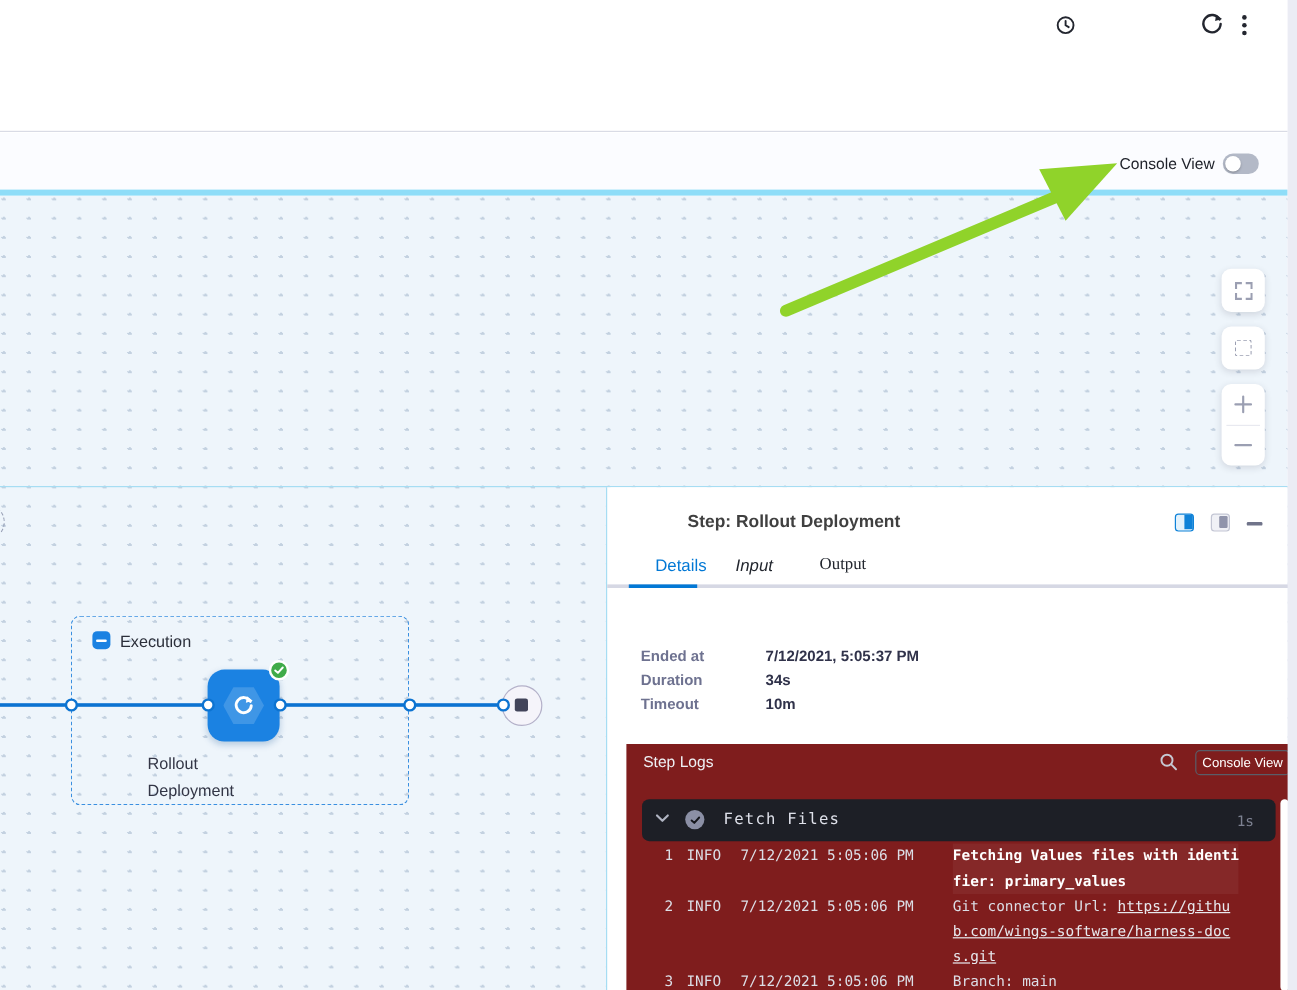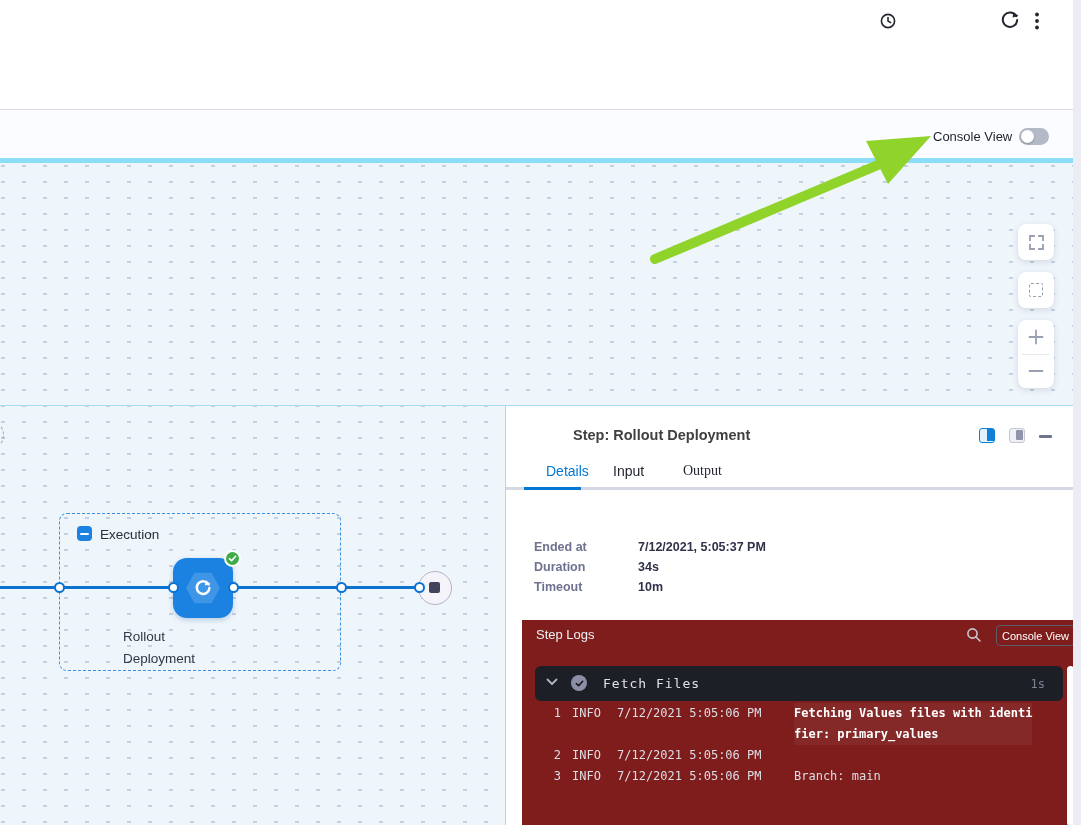--- a/index.html
+++ b/index.html
@@ -200,21 +200,21 @@
     <div class="abs panel-title">Step: Rollout Deployment</div>
     <div class="abs view-icon1">
         <span class="fill"></span>
       </div>
     <div class="abs view-icon2">
         <span class="fill"></span>
       </div>
     <div class="abs minimize"></div>
 
     <div class="abs tab active" style="left:40px;">Details</div>
-    <div class="abs tab" style="left:107px;">Input</div>
+    <div class="abs tab" style="left:107px;font-style:italic;">Input</div>
     <div class="abs tab" style="left:177px;font-family:Liberation Serif, serif;">Output</div>
     <div class="abs tabs-underline"></div>
     <div class="abs tab-indicator"></div>
 
     <div class="abs field-row" style="top:134px;">
       <span class="flabel">Ended at</span>
         <span class="fvalue">7/12/2021, 5:05:37 PM</span>
     </div>
     <div class="abs field-row" style="top:154px;">
       <span class="flabel">Duration</span>
@@ -254,20 +254,21 @@
         <div class="log-entry">
           <span class="num">1</span>
           <span class="level">INFO</span>
           <span class="time">7/12/2021 5:05:06 PM</span>
           <span class="msg msg-bold">Fetching Values files with identifier: primary_values</span>
         </div>
         <div class="log-entry">
           <span class="num">2</span>
           <span class="level">INFO</span>
           <span class="time">7/12/2021 5:05:06 PM</span>
+          <span class="msg"><span>Git connector Url: </span><span class="log-link">https://github.com/wings-software/harness-docs.git</span></span>
         </div>
         <div class="log-entry">
           <span class="num">3</span>
           <span class="level">INFO</span>
           <span class="time">7/12/2021 5:05:06 PM</span>
           <span class="msg">Branch: main</span>
         </div>
       </div>
 
       <div class="abs log-scrollbar"></div>

